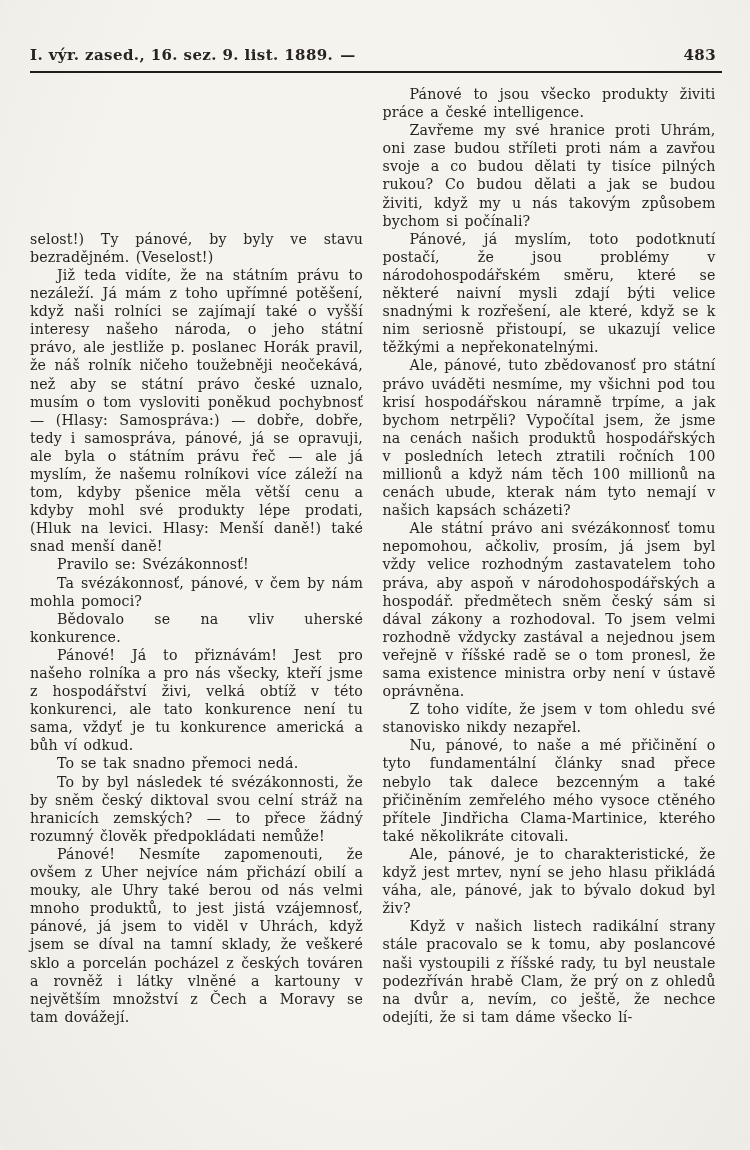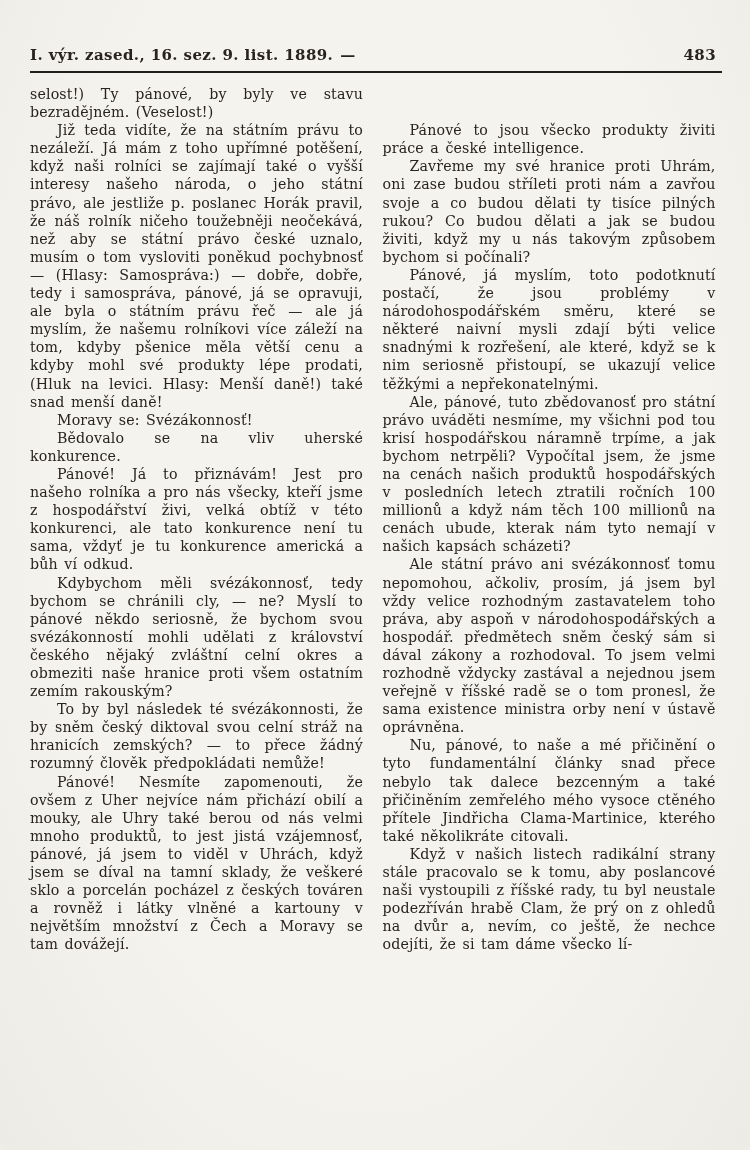--- a/index.html
+++ b/index.html
@@ -71,34 +71,37 @@
     <span class="pagenum">483</span>
   </div>
 
   <div class="rule"></div>
 
   <div class="columns">
 
     <div class="col">
       <p class="noindent">selost!) Ty pánové, by byly ve stavu bezradějném. (Veselost!)</p>
       <p>Již teda vidíte, že na státním právu to nezáleží. Já mám z toho upřímné potěšení, když naši rolníci se zajímají také o vyšší interesy našeho národa, o jeho státní právo, ale jestliže p. poslanec Horák pravil, že náš rolník ničeho toužebněji neočekává, než aby se státní právo české uznalo, musím o tom vysloviti poněkud pochybnosť — (Hlasy: Samospráva:) — dobře, dobře, tedy i samospráva, pánové, já se opravuji, ale byla o státním právu řeč — ale já myslím, že našemu rolníkovi více záleží na tom, kdyby pšenice měla větší cenu a kdyby mohl své produkty lépe prodati, (Hluk na levici. Hlasy: Menší daně!) také snad menší daně!</p>
-      <p>Moravy se: Svézákonnosť!</p>
+      <p>Pravilo se: Svézákonnosť!</p>
+      <p>Ta svézákonnosť, pánové, v čem by nám mohla pomoci?</p>
       <p>Bědovalo se na vliv uherské konkurence.</p>
       <p>Pánové! Já to přiznávám! Jest pro našeho rolníka a pro nás všecky, kteří jsme z hospodářství živi, velká obtíž v této konkurenci, ale tato konkurence není tu sama, vždyť je tu konkurence americká a bůh ví odkud.</p>
-      <p>Kdybychom měli svézákonnosť, tedy bychom se chránili cly, — ne? Myslí to pánové někdo seriosně, že bychom svou svézákonností mohli udělati z království českého nějaký zvláštní celní okres a obmeziti naše hranice proti všem ostatním zemím rakouským?</p>
+      <p>To se tak snadno přemoci nedá.</p>
       <p>To by byl následek té svézákonnosti, že by sněm český diktoval svou celní stráž na hranicích zemských? — to přece žádný rozumný člověk předpokládati nemůže!</p>
       <p>Pánové! Nesmíte zapomenouti, že ovšem z Uher nejvíce nám přichází obilí a mouky, ale Uhry také berou od nás velmi mnoho produktů, to jest jistá vzájemnosť, pánové, já jsem to viděl v Uhrách, když jsem se díval na tamní sklady, že veškeré sklo a porcelán pocházel z českých továren a rovněž i látky vlněné a kartouny v největším množství z Čech a Moravy se tam dovážejí.</p>
     </div>
 
     <div class="divider"></div>
 
     <div class="col">
       <p>Pánové to jsou všecko produkty živiti práce a české intelligence.</p>
       <p>Zavřeme my své hranice proti Uhrám, oni zase budou stříleti proti nám a zavřou svoje a co budou dělati ty tisíce pilných rukou? Co budou dělati a jak se budou živiti, když my u nás takovým způsobem bychom si počínali?</p>
       <p>Pánové, já myslím, toto podotknutí postačí, že jsou problémy v národohospodářském směru, které se některé naivní mysli zdají býti velice snadnými k rozřešení, ale které, když se k nim seriosně přistoupí, se ukazují velice těžkými a nepřekonatelnými.</p>
       <p>Ale, pánové, tuto zbědovanosť pro státní právo uváděti nesmíme, my všichni pod tou krisí hospodářskou náramně trpíme, a jak bychom netrpěli? Vypočítal jsem, že jsme na cenách našich produktů hospodářských v posledních letech ztratili ročních 100 millionů a když nám těch 100 millionů na cenách ubude, kterak nám tyto nemají v našich kapsách scházeti?</p>
       <p>Ale státní právo ani svézákonnosť tomu nepomohou, ačkoliv, prosím, já jsem byl vždy velice rozhodným zastavatelem toho práva, aby aspoň v národohospodářských a hospodář. předmětech sněm český sám si dával zákony a rozhodoval. To jsem velmi rozhodně vždycky zastával a nejednou jsem veřejně v říšské radě se o tom pronesl, že sama existence ministra orby není v ústavě oprávněna.</p>
+      <p>Z toho vidíte, že jsem v tom ohledu své stanovisko nikdy nezapřel.</p>
       <p>Nu, pánové, to naše a mé přičinění o tyto fundamentální články snad přece nebylo tak dalece bezcenným a také přičiněním zemřelého mého vysoce ctěného přítele Jindřicha Clama-Martinice, kterého také několikráte citovali.</p>
+      <p>Ale, pánové, je to charakteristické, že když jest mrtev, nyní se jeho hlasu přikládá váha, ale, pánové, jak to bývalo dokud byl živ?</p>
       <p>Když v našich listech radikální strany stále pracovalo se k tomu, aby poslancové naši vystoupili z říšské rady, tu byl neustale podezříván hrabě Clam, že prý on z ohledů na dvůr a, nevím, co ještě, že nechce odejíti, že si tam dáme všecko lí-</p>
     </div>
 
   </div>
 </div>
 
 </body></html>

